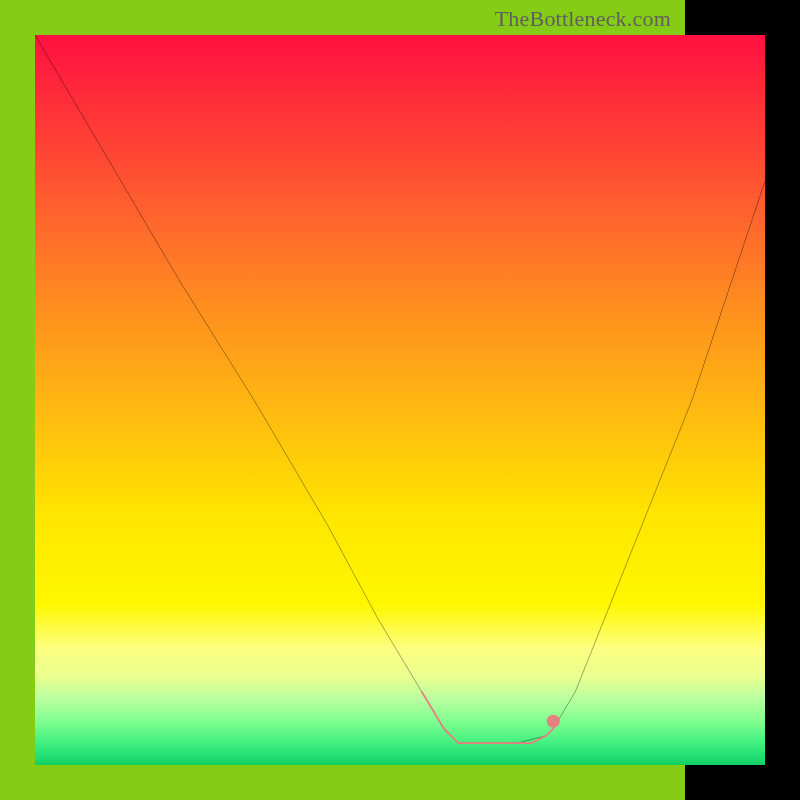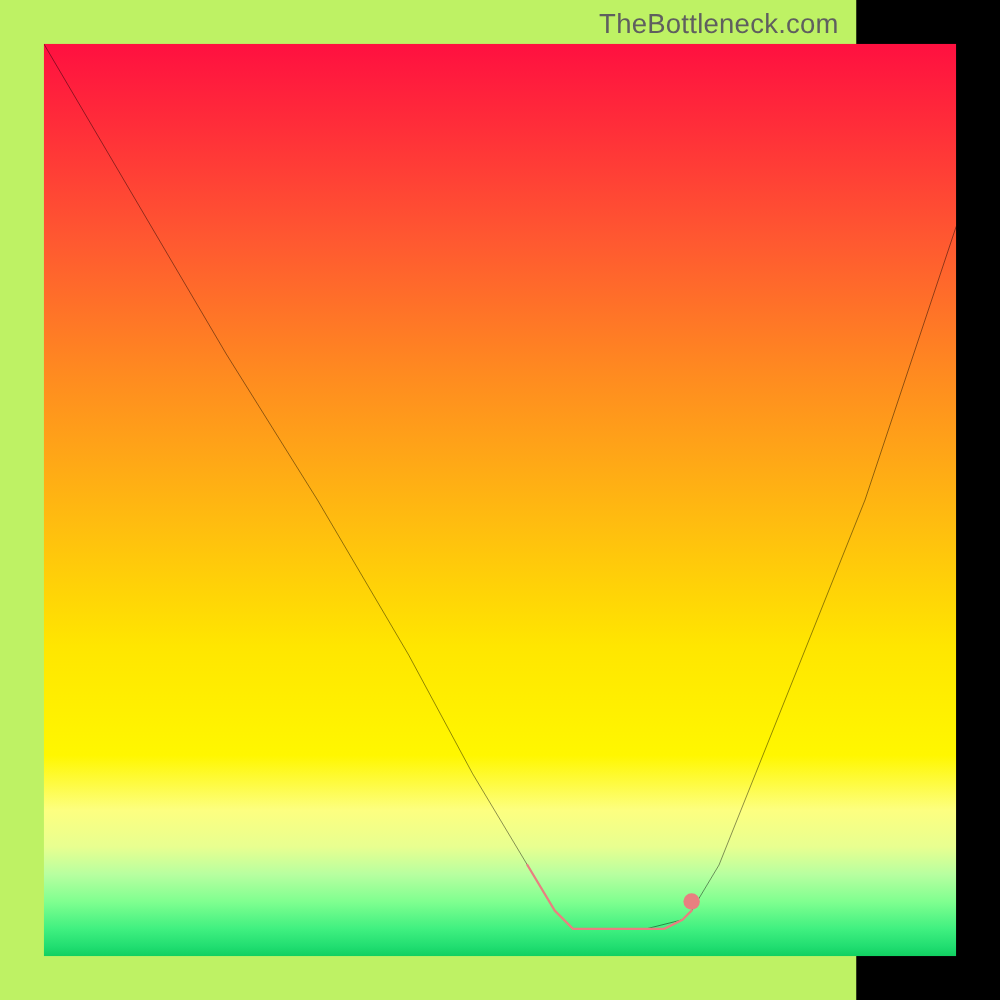--- a/index.html
+++ b/index.html
@@ -8,21 +8,22 @@
     width: 800px;
     height: 800px;
     overflow: hidden;
     background: #000;
     font-family: Arial, Helvetica, sans-serif;
   }
   .frame {
     position: relative;
     width: 685px;
     height: 800px;
-    background: #bef264;
+    background: #84cc16;
+    font-family: Liberation Serif, serif;
   }
   .plot-area {
     position: absolute;
     left: 35px;
     top: 35px;
     width: 730px;
     height: 730px;
     overflow: hidden;
   }
   .gradient-bg {

